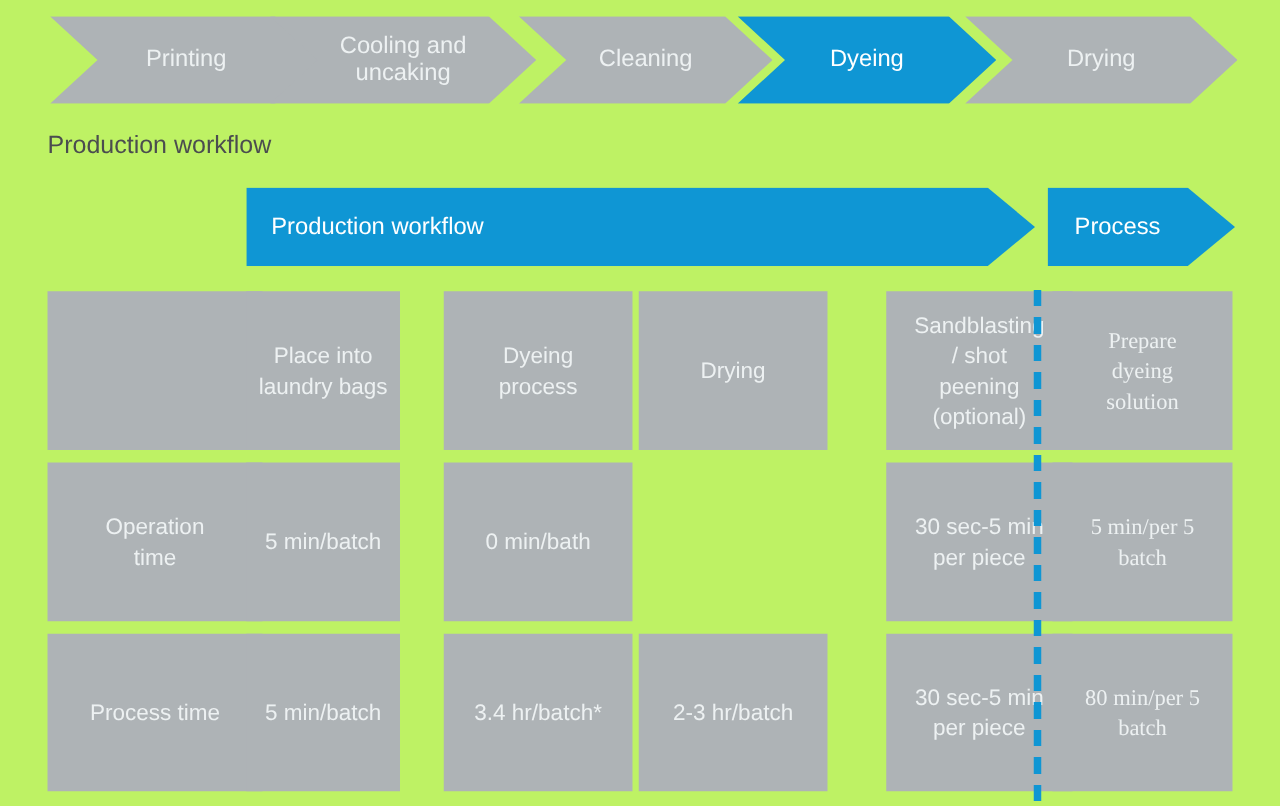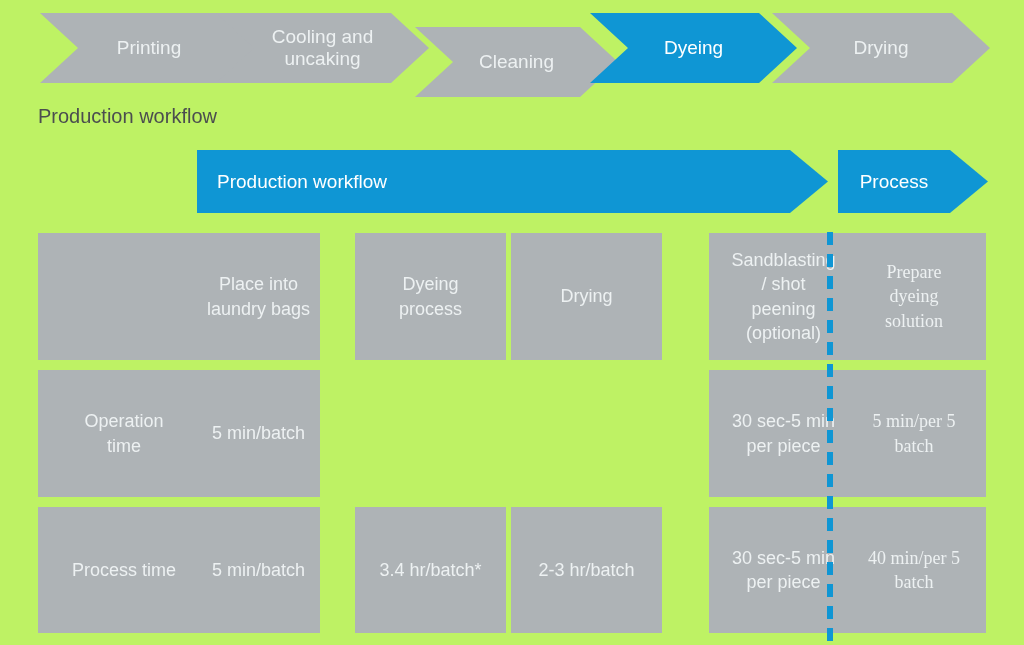--- a/index.html
+++ b/index.html
@@ -17,21 +17,21 @@
   .step{
     position:absolute;top:13px;height:70px;background:var(--gray);
     clip-path:polygon(0 0, calc(100% - 38px) 0, 100% 50%, calc(100% - 38px) 100%, 0 100%, 38px 50%);
     display:flex;align-items:center;justify-content:center;
     color:var(--text-light);font-size:19px;line-height:1.15;text-align:center;
     padding:0 38px;box-sizing:border-box;white-space:pre-line;
   }
   .step.active{background:var(--accent);color:#ffffff;}
   .step-1{left:40px;width:218px;}
   .step-2{left:216px;width:213px;}
-  .step-3{left:415px;width:203px;margin-top:14px;}
+  .step-3{left:415px;width:203px;}
   .step-4{left:590px;width:207px;}
   .step-5{left:772px;width:218px;}
   
   .heading{
     position:absolute;left:38px;top:105px;font-size:20px;color:var(--heading-text);
   }
   
   .banner{
     position:absolute;top:150px;height:63px;background:var(--accent);color:#ffffff;
     clip-path:polygon(0 0, calc(100% - 38px) 0, 100% 50%, calc(100% - 38px) 100%, 0 100%);
@@ -88,29 +88,30 @@
 / shot
 peening
 (optional)</div>
   <div class="cell c5 r0">Prepare
 dyeing
 solution</div>
 
   <div class="cell c0 r1">Operation
 time</div>
   <div class="cell c1 r1">5 min/batch</div>
+  <div class="cell c2 r1">0 min/bath</div>
   <div class="cell c4 r1">30 sec-5 min
 per piece</div>
   <div class="cell c5 r1">5 min/per 5
 batch</div>
 
   <div class="cell c0 r2">Process time</div>
   <div class="cell c1 r2">5 min/batch</div>
   <div class="cell c2 r2">3.4 hr/batch*</div>
   <div class="cell c3 r2">2-3 hr/batch</div>
   <div class="cell c4 r2">30 sec-5 min
 per piece</div>
-  <div class="cell c5 r2">40 min/per 5
+  <div class="cell c5 r2">80 min/per 5
 batch</div>
 
   <div class="dashline"></div>
 
 </div>
 
 </body></html>

